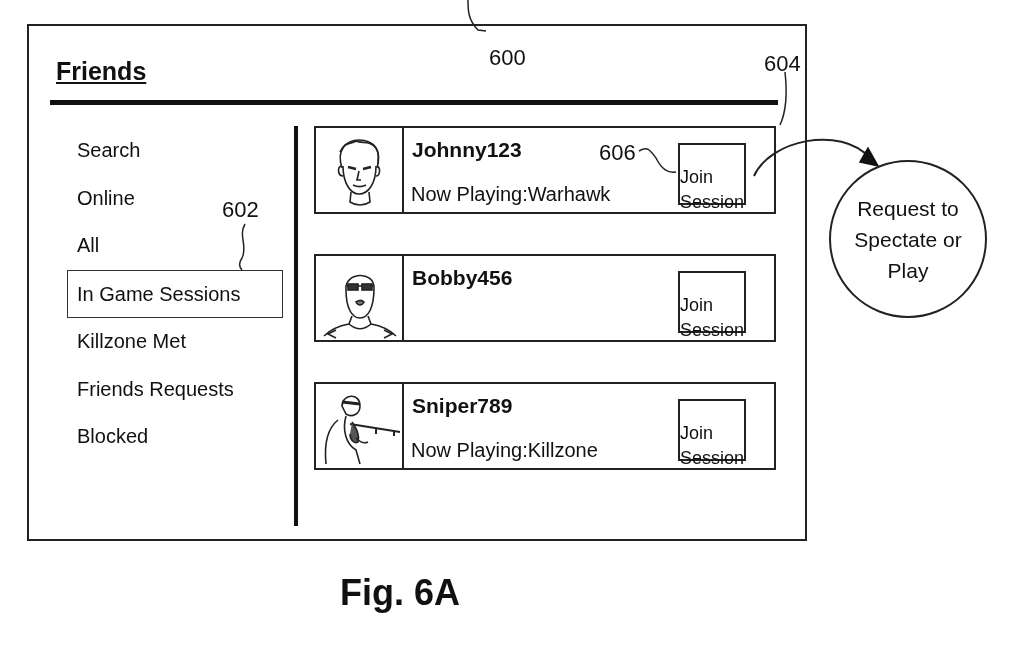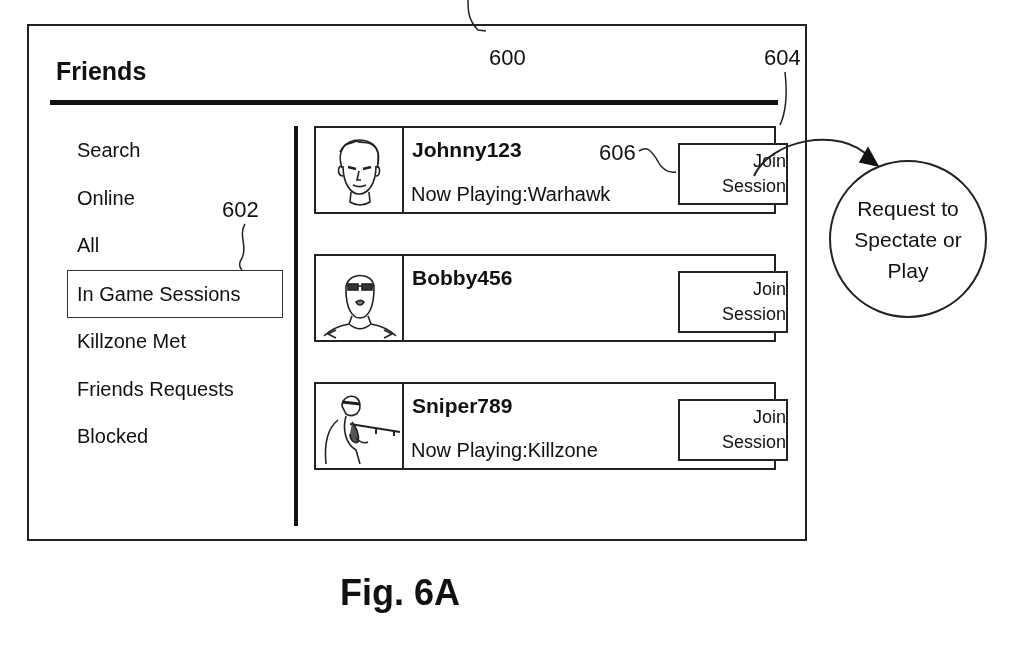--- a/index.html
+++ b/index.html
@@ -1,32 +1,32 @@
 <!DOCTYPE html>
 <html><head>
 <meta charset="utf-8">
 <style>
   html, body { margin: 0; padding: 0; background: #ffffff; }
   body { width: 1010px; height: 662px; position: relative; overflow: hidden;
          font-family: "Liberation Sans", sans-serif; color: #111; }
   .abs { position: absolute; }
   #frame { left: 27px; top: 24px; width: 780px; height: 517px; border: 2px solid #222; box-sizing: border-box; }
-  #title { left: 56px; top: 57px; font-size: 25px; font-weight: bold; }
+  #title { left: 56px; top: 57px; font-size: 25px; font-weight: bold; text-decoration: underline; }
   #title-rule { left: 50px; top: 100px; width: 728px; height: 5px; background: #111; }
   #divider { left: 294px; top: 126px; width: 4px; height: 400px; background: #111; }
   .nav-item { position: absolute; left: 77px; font-size: 20px; white-space: nowrap; }
   #nav-selected-box { left: 67px; top: 270px; width: 216px; height: 48px; border: 1.5px solid #333; box-sizing: border-box; }
   .ref { position: absolute; font-size: 22px; font-weight: normal; }
   .card { position: absolute; left: 314px; width: 462px; height: 88px; border: 2px solid #222; box-sizing: border-box; }
   .card .avatar-cell { position: absolute; left: 0; top: 0; width: 86px; height: 84px; border-right: 2px solid #222; }
   .card .avatar-cell svg { width: 86px; height: 84px; display: block; }
   .card .name { position: absolute; left: 96px; top: 10px; font-size: 21px; font-weight: bold; }
   .card .playing { position: absolute; left: 95px; top: 55px; font-size: 20px; white-space: nowrap; }
-  .card .join-btn { position: absolute; left: 362px; top: 15px; width: 110px; height: 62px; border: 2px solid #222;
-                    box-sizing: border-box; font-size: 18px; text-align: right; line-height: 25px; padding-top: 4px; background: #fff; cursor: pointer; }
+  .card .join-btn { position: absolute; left: 362px; top: 15px; width: 68px; height: 62px; border: 2px solid #222;
+                    box-sizing: border-box; font-size: 18px; text-align: left; line-height: 25px; padding-top: 20px; background: #fff; cursor: pointer; }
   #circle { left: 829px; top: 160px; width: 158px; height: 158px; border: 2px solid #222; border-radius: 50%; box-sizing: border-box;
             display: flex; align-items: center; justify-content: center; text-align: center; font-size: 21px; line-height: 31px; }
   #circle span { display: block; width: 120px; }
   #fig-label { left: 340px; top: 572px; font-size: 36px; font-weight: bold; }
   svg.overlay { position: absolute; left: 0; top: 0; width: 1010px; height: 662px; pointer-events: none; }
 </style>
 </head>
 <body>
 
 <div id="frame" class="abs"></div>
@@ -97,21 +97,21 @@
   </div>
   <div class="name">Sniper789</div>
   <div class="playing">Now Playing:Killzone</div>
   <div class="join-btn">
     <div>Join</div>
     <div>Session</div>
   </div>
 </div>
 
 <div class="ref" style="left:489px; top:45px">600</div>
-<div class="ref" style="left:764px; top:45px">604</div>
+<div class="ref" style="left:764px; top:51px">604</div>
 <div class="ref" style="left:222px; top:197px">602</div>
 <div class="ref" style="left:599px; top:140px">606</div>
 
 <svg class="overlay" fill="none" stroke="#222" stroke-width="1.5">
   <path d="M468 0 C468 10 468 20 478 30 L486 31"></path>
   <path d="M785 72 C787 90 787 110 780 125"></path>
   <path d="M245 224 C238 236 248 246 242 258 C238 264 240 268 242 270"></path>
   <path d="M639 151 C648 146 650 150 656 158 C662 170 668 173 676 172"></path>
   <path d="M754 176 C770 140 840 125 870 158" stroke-width="2"></path>
   <path d="M868 148 L878 166 L860 162 Z" fill="#111" stroke="#111"></path>

